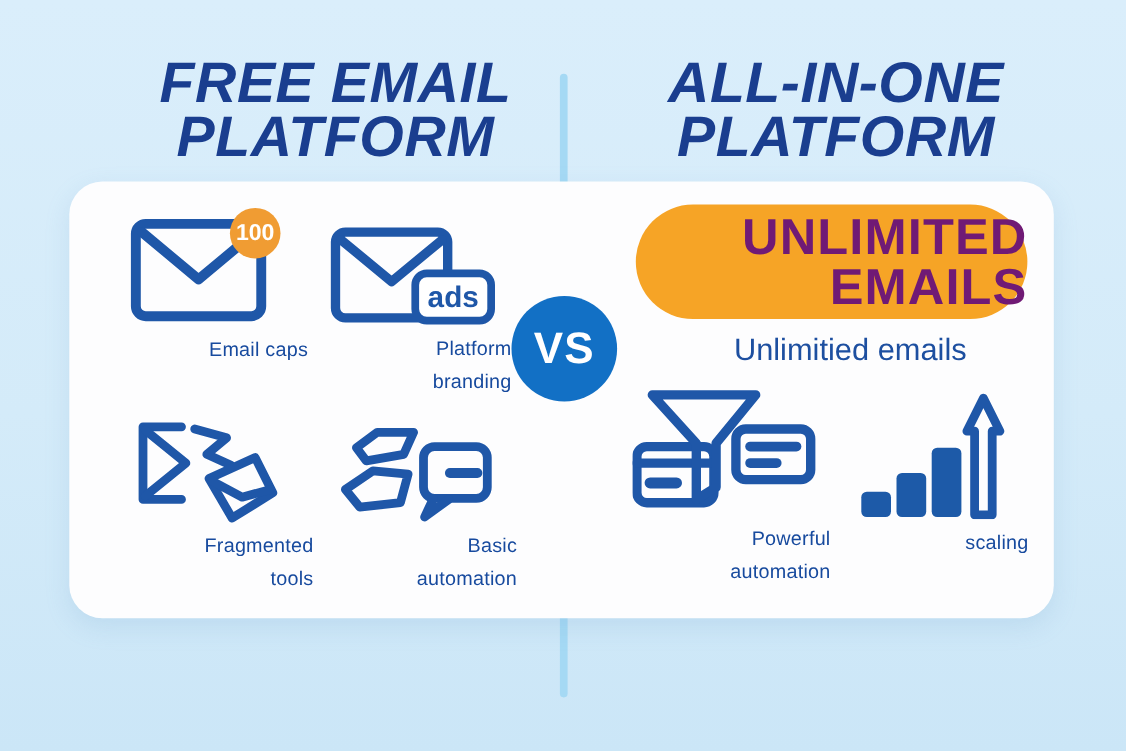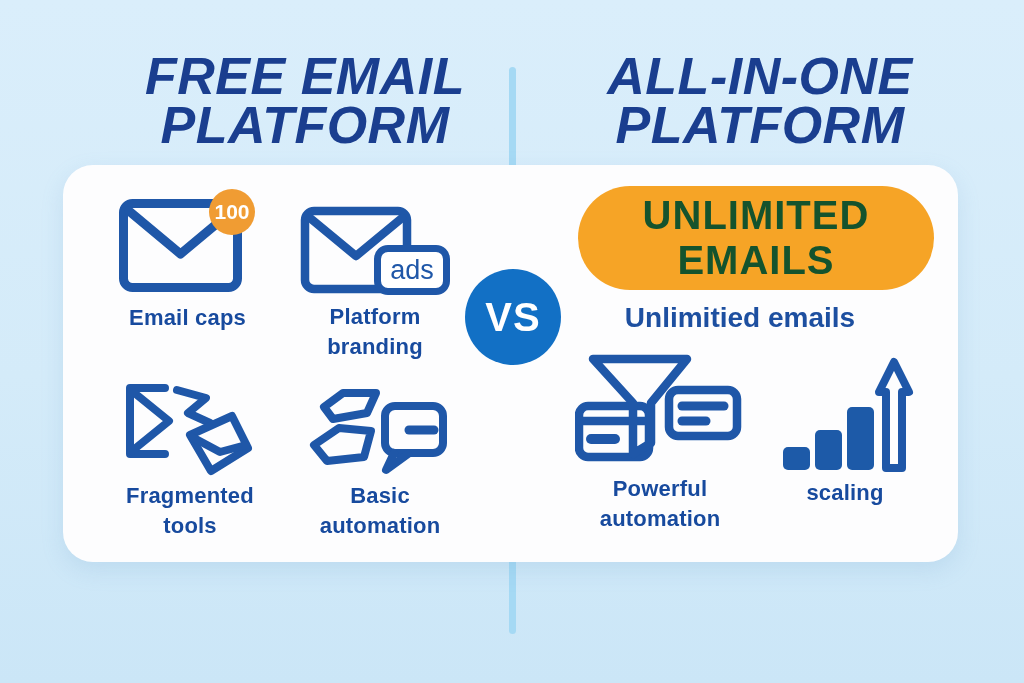--- a/index.html
+++ b/index.html
@@ -17,53 +17,53 @@
     background:#fdfdfe; border-radius:30px;
     box-shadow:0 8px 22px rgba(110,160,205,0.18);
   }
   .title {
     position:absolute; text-align:center; color:#1a3e8f; font-weight:bold;
     font-size:52px; line-height:49px; letter-spacing:0.5px;font-style:italic;
   }
   .title-left  { left:105px; top:52px;  width:400px; }
   .title-right { left:565px; top:52px;  width:390px; }
   .glabel {
-    position:absolute; text-align:center; color:#174a9e; font-weight:bold;
-    font-size:22px; line-height:30px; letter-spacing:0.2px;
+    position:absolute; text-align:right; color:#174a9e; font-weight:normal;
+    font-size:18px; line-height:30px; letter-spacing:0.2px;
   }
   .icon-svg { position:absolute; display:block; }
   .icon-svg path, .icon-svg rect.stroked {
     fill:none; stroke:#1f57a8; stroke-linejoin:round; stroke-linecap:round;
   }
   .badge {
     position:absolute; left:209px; top:189px; width:46px; height:46px;
     background:#f09c33; border-radius:50%; color:#ffffff; font-weight:bold;
     font-size:21px; display:flex; align-items:center; justify-content:center;
   }
   .adstag {
     position:absolute; left:374px; top:245px; width:62px; height:36px;
     background:#ffffff; border:7px solid #1f57a8; border-radius:14px;
-    color:#1f57a8; font-weight:normal; font-size:27px;
+    color:#1f57a8; font-weight:bold; font-size:27px;
     display:flex; align-items:center; justify-content:center;
   }
   .vs-badge {
     position:absolute; left:465px; top:269px; width:96px; height:96px;
     background:#1270c5; border-radius:50%; color:#ffffff; font-weight:bold;
     font-size:40px; letter-spacing:1px;
     display:flex; align-items:center; justify-content:center; z-index:3;
   }
   .pill {
     position:absolute; left:578px; top:186px; width:356px; height:104px;
-    background:#f6a426; border-radius:52px; color:#14532d; font-weight:bold;
-    font-size:40px; line-height:45px; letter-spacing:1px; text-align:center;
-    display:flex; flex-direction:column; align-items:center; justify-content:center;
+    background:#f6a426; border-radius:52px; color:#701a75; font-weight:bold;
+    font-size:46px; line-height:45px; letter-spacing:1px; text-align:center;
+    display:flex; flex-direction:column; align-items:flex-end; justify-content:center;
   }
   .caption {
     position:absolute; left:562px; top:302px; width:356px; text-align:center;
-    color:#1d4fa0; font-weight:bold; font-size:28px;
+    color:#1d4fa0; font-weight:normal; font-size:28px;padding-left:33px;
   }
 </style>
 </head>
 <body>
 
 <div class="canvas">
 
   <div class="divider"></div>
   <div class="card"></div>
 

